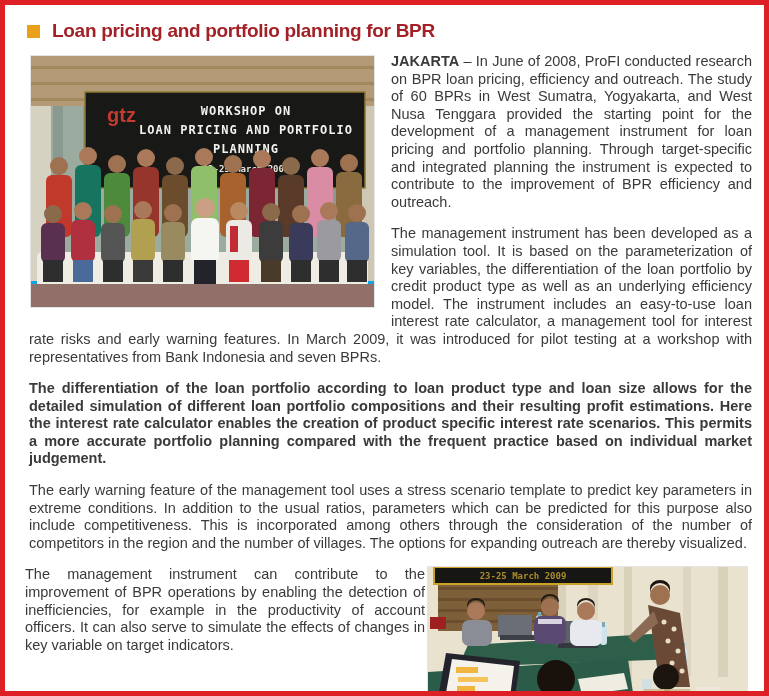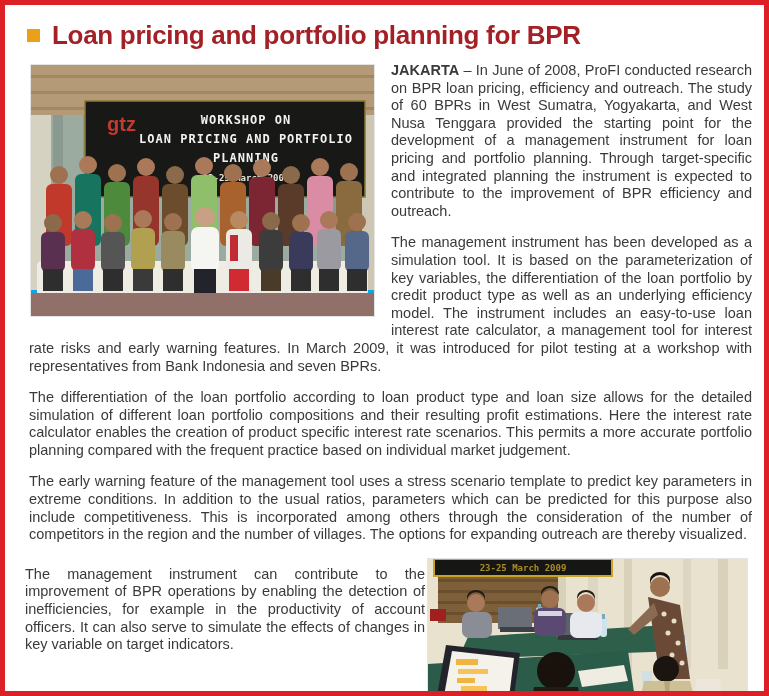--- a/index.html
+++ b/index.html
@@ -4,36 +4,36 @@
 <style>
   html,body { margin:0; padding:0; background:#fff; font-family:"Liberation Sans", sans-serif; }
   .page {
     position:relative; width:769px; height:696px; box-sizing:border-box;
     border:5px solid #dc2026; background:#fff; overflow:hidden;
     padding:8px 8px 0 20px;
   }
   
   .title-row { display:flex; align-items:center; gap:12px; margin:7px 0 11px 2px; }
   .bullet { width:13px; height:13px; background:#eba019; flex:0 0 auto; }
-  .page-title { font-size:26px; font-weight:bold; color:#a32026; margin:0; letter-spacing:-0.3px; }
+  .page-title { font-size:19px; font-weight:bold; color:#a32026; margin:0; letter-spacing:-0.3px; }
 
   
   .body-copy { font-size:14.5px; line-height:17.6px; color:#3a3a3a; text-align:justify; padding-right:4px; }
   .body-copy p { margin:0 0 14px 4px; }
   .photo-top {
     float:left; width:343px; height:251px; margin:2px 16px 20px 5px;
     background:#0ea5e9; overflow:hidden; border:1px solid #e4e4e4;
   }
-  .clearpara { clear:left; }
+  .clearpara { clear:left;font-weight:bold; }
 
   
   .bottom { display:flex; align-items:flex-start; margin-top:0; }
   .left-col { width:400px; }
   .left-col p { margin:0 0 9px 0; }
-  .left-col p.gap { margin-bottom:13px;margin-top:8px; }
+  .left-col p.gap { margin-bottom:13px; }
   .photo-bottom {
     width:319px; height:160px; margin-left:auto; margin-right:4px; margin-top:0;
     background:#e8e1ce; overflow:hidden; border:1px solid #e4e4e4;
   }
   svg text { user-select:none; }
 </style>
 </head>
 <body>
 
 <div class="page">

